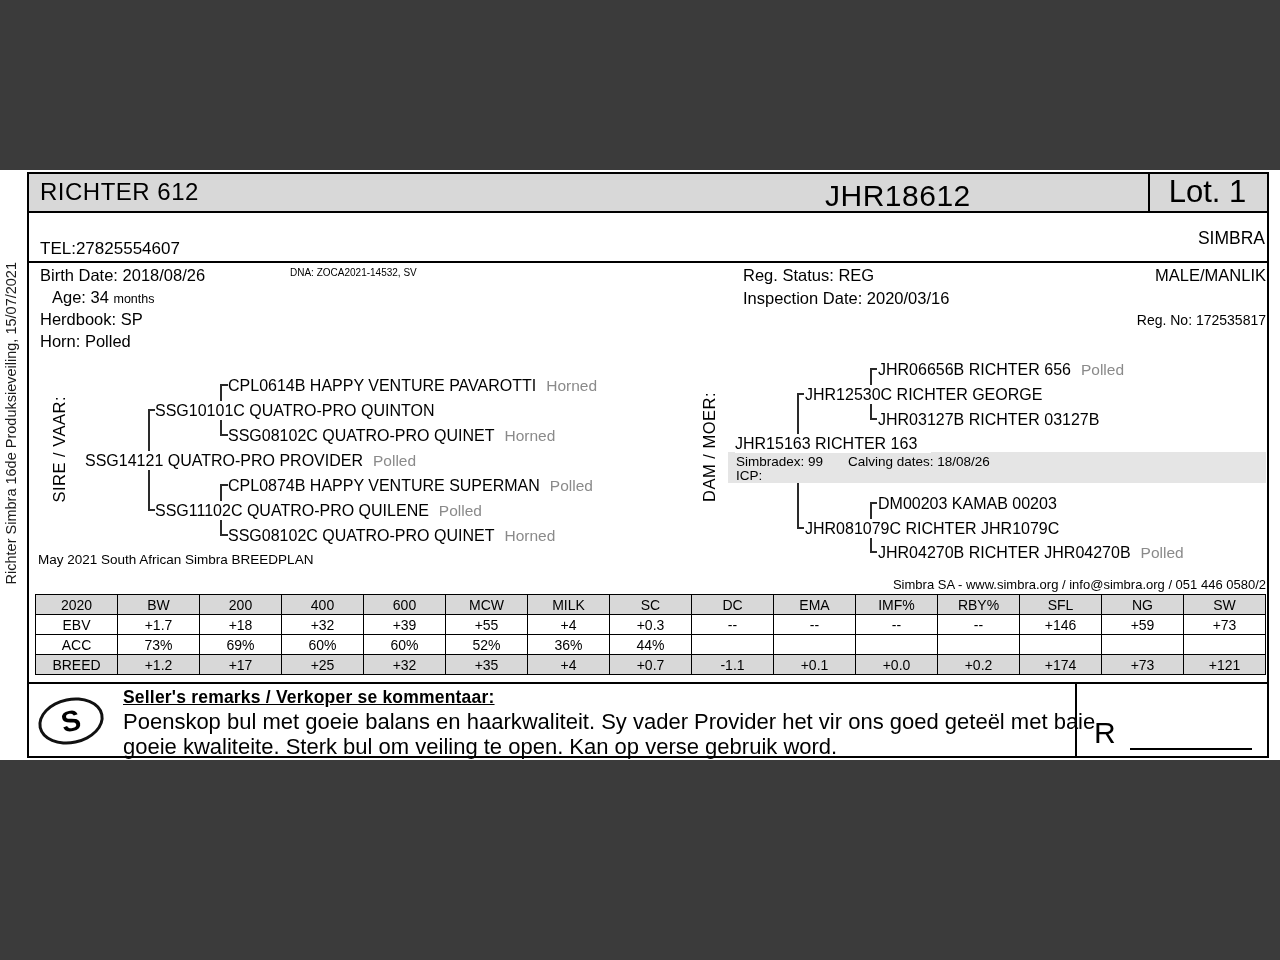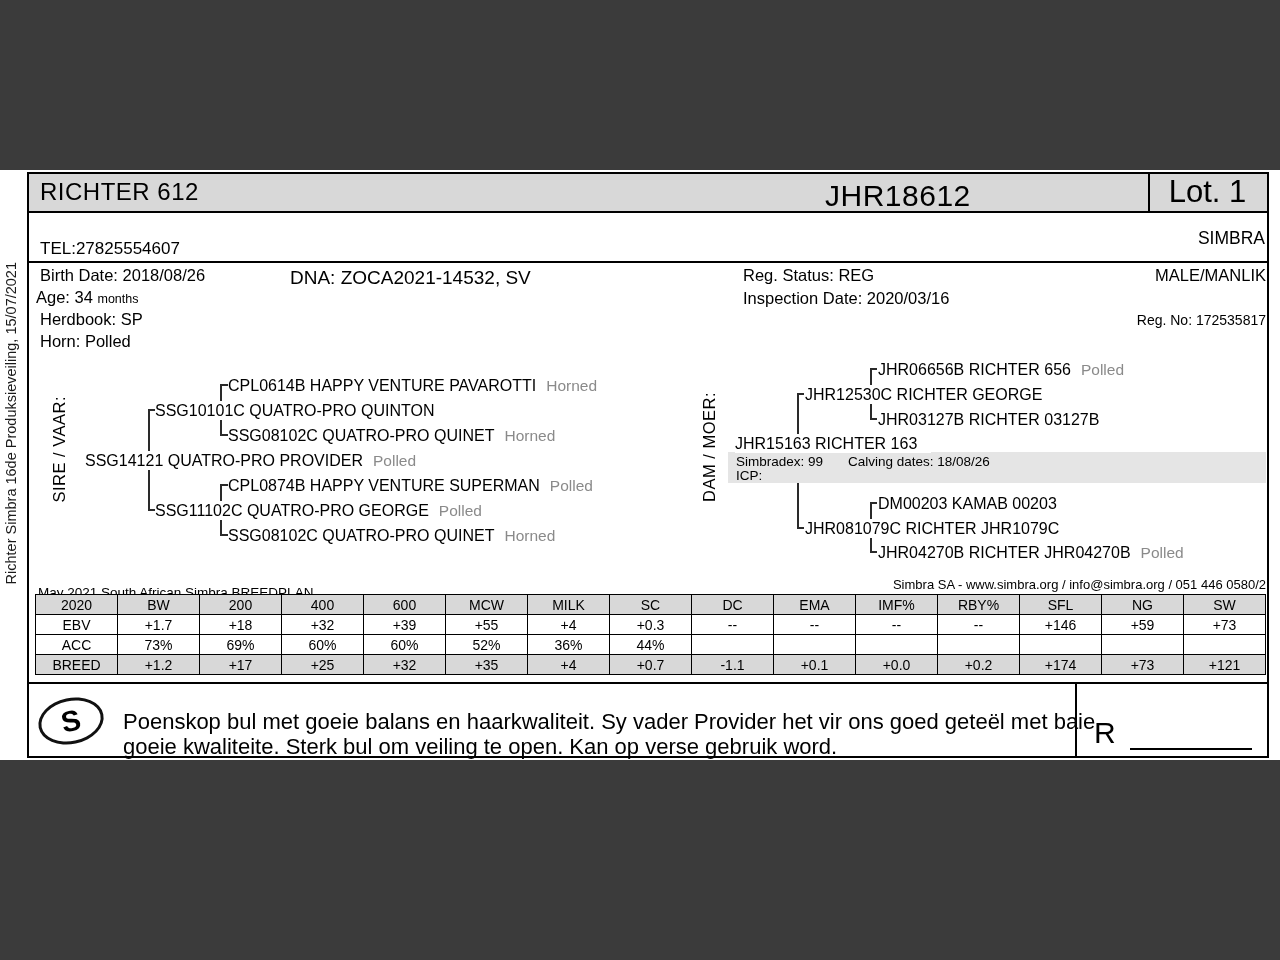--- a/index.html
+++ b/index.html
@@ -34,21 +34,21 @@
             font-size:16.5px; white-space:nowrap; letter-spacing:.5px; }
 
   .pline-v { position:absolute; width:1.5px; background:#2a2a2a; }
   .pline-h { position:absolute; height:1.5px; background:#2a2a2a; }
   .pnode { position:absolute; white-space:nowrap; background:#fff; font-size:16px; line-height:19px; padding:0 4px 0 0; }
   .ptag  { color:var(--tag-gray,#8a8a8a); margin-left:10px; font-size:15.5px; }
 
   .stats-band { position:absolute; left:728px; top:452px; width:538px; height:31px; background:var(--band-bg,#e5e5e5); }
   .stats-band span { position:absolute; font-size:13.5px; white-space:nowrap; }
 
-  .bp-cap-l { position:absolute; left:38px;  top:585px; font-size:13.5px; }
+  .bp-cap-l { position:absolute; left:38px;  top:552px; font-size:13.5px; }
   .bp-cap-r { position:absolute; right:14px; top:577px; font-size:13px; }
 
   .bp-table { position:absolute; left:35px; top:594px; width:1231px; border-collapse:collapse;
               table-layout:fixed; font-size:14px; }
   .bp-table th, .bp-table td { border:1.5px solid #000; height:20px; text-align:center; padding:0; font-weight:normal; }
   .bp-table thead th { background:var(--bar-bg,#d9d9d9); }
   .bp-table tr.shaded td { background:var(--bar-bg,#d9d9d9);margin-top:15px; }
 
   .remarks-heading { position:absolute; left:123px; top:687px; font-size:17.5px; font-weight:bold;
                      text-decoration:underline; letter-spacing:.2px; }
@@ -73,24 +73,24 @@
   <div class="title">RICHTER 612</div>
   <div class="reg-id">JHR18612</div>
   <div class="vline" style="left:1148px; top:172px; height:41px;"></div>
   <div class="lot">Lot. 1</div>
 
   <div class="addr2">TEL:27825554607</div>
   <div class="breed">SIMBRA</div>
   <div class="hline" style="left:27px; top:261px; width:1242px;"></div>
 
   <div class="det" style="left:40px;  top:266px;">Birth Date: 2018/08/26</div>
-  <div class="det" style="left:290px; top:267px; font-size:19px;">DNA: ZOCA2021-14532, SV</div>
+  <div class="det" style="left:290px; top:267px; font-size:10px;">DNA: ZOCA2021-14532, SV</div>
   <div class="det" style="left:743px; top:266px;">Reg. Status: REG</div>
   <div class="det" style="right:14px; top:266px;">MALE/MANLIK</div>
-  <div class="det" style="left:36px;  top:288px;"><span>Age: 34</span> <span class="small">months</span></div>
+  <div class="det" style="left:52px;  top:288px;"><span>Age: 34</span> <span class="small">months</span></div>
   <div class="det" style="left:743px; top:289px;">Inspection Date: 2020/03/16</div>
   <div class="det" style="left:40px;  top:310px;">Herdbook: SP</div>
   <div class="det-sm" style="right:14px; top:312px;">Reg. No: 172535817</div>
   <div class="det" style="left:40px;  top:332px;">Horn: Polled</div>
 
   <div class="vlabel" style="left:50px;  top:396px;">SIRE / VAAR:</div>
   <div class="vlabel" style="left:700px; top:392px;">DAM / MOER:</div>
 
   <div class="pline-v" style="left:220px; top:384px; height:52px;"></div>
   <div class="pline-h" style="left:220px; top:384px; width:8px;"></div>
@@ -116,21 +116,21 @@
     <span style="left:8px;   top:2px;">Simbradex: 99</span>
     <span style="left:120px; top:2px;">Calving dates: 18/08/26</span>
     <span style="left:8px;   top:16px;">ICP:</span>
   </div>
 
   <div class="pnode" style="left:228px; top:376px;"><span class="pname">CPL0614B HAPPY VENTURE PAVAROTTI</span><span class="ptag">Horned</span></div>
   <div class="pnode" style="left:155px; top:401px;"><span class="pname">SSG10101C QUATRO-PRO QUINTON</span><span class="ptag"></span></div>
   <div class="pnode" style="left:228px; top:426px;"><span class="pname">SSG08102C QUATRO-PRO QUINET</span><span class="ptag">Horned</span></div>
   <div class="pnode" style="left:85px;  top:451px;"><span class="pname">SSG14121 QUATRO-PRO PROVIDER</span><span class="ptag">Polled</span></div>
   <div class="pnode" style="left:228px; top:476px;"><span class="pname">CPL0874B HAPPY VENTURE SUPERMAN</span><span class="ptag">Polled</span></div>
-  <div class="pnode" style="left:155px; top:501px;"><span class="pname">SSG11102C QUATRO-PRO GEORGE</span><span class="ptag">Polled</span></div>
+  <div class="pnode" style="left:155px; top:501px;"><span class="pname">SSG11102C QUATRO-PRO QUILENE</span><span class="ptag">Polled</span></div>
   <div class="pnode" style="left:228px; top:526px;"><span class="pname">SSG08102C QUATRO-PRO QUINET</span><span class="ptag">Horned</span></div>
 
   <div class="pnode" style="left:878px; top:360px;text-align:center;"><span class="pname">JHR06656B RICHTER 656</span><span class="ptag">Polled</span></div>
   <div class="pnode" style="left:805px; top:385px;"><span class="pname">JHR12530C RICHTER GEORGE</span><span class="ptag"></span></div>
   <div class="pnode" style="left:878px; top:410px;"><span class="pname">JHR03127B RICHTER 03127B</span><span class="ptag"></span></div>
   <div class="pnode" style="left:735px; top:434px;"><span class="pname">JHR15163 RICHTER 163</span><span class="ptag"></span></div>
   <div class="pnode" style="left:878px; top:494px;"><span class="pname">DM00203 KAMAB 00203</span><span class="ptag"></span></div>
   <div class="pnode" style="left:805px; top:519px;"><span class="pname">JHR081079C RICHTER JHR1079C</span><span class="ptag"></span></div>
   <div class="pnode" style="left:878px; top:543px;text-align:right;"><span class="pname">JHR04270B RICHTER JHR04270B</span><span class="ptag">Polled</span></div>
 
@@ -206,18 +206,19 @@
           <td>+0.2</td>
           <td>+174</td>
           <td>+73</td>
           <td>+121</td>
         </tr>
       </tbody>
   </table>
 
   <div class="hline" style="left:27px; top:682px; width:1242px;"></div>
   <div class="logo">S</div>
+  <div class="remarks-heading">Seller's remarks / Verkoper se kommentaar:</div>
   <div class="remarks-line" style="top:709px;">Poenskop bul met goeie balans en haarkwaliteit. Sy vader Provider het vir ons goed geteël met baie</div>
   <div class="remarks-line" style="top:734px;">goeie kwaliteite. Sterk bul om veiling te open. Kan op verse gebruik word.</div>
   <div class="vline" style="left:1075px; top:684px; height:74px;"></div>
   <div class="price-r">R</div>
   <div class="price-line"></div>
 </div>
 
 </body></html>

